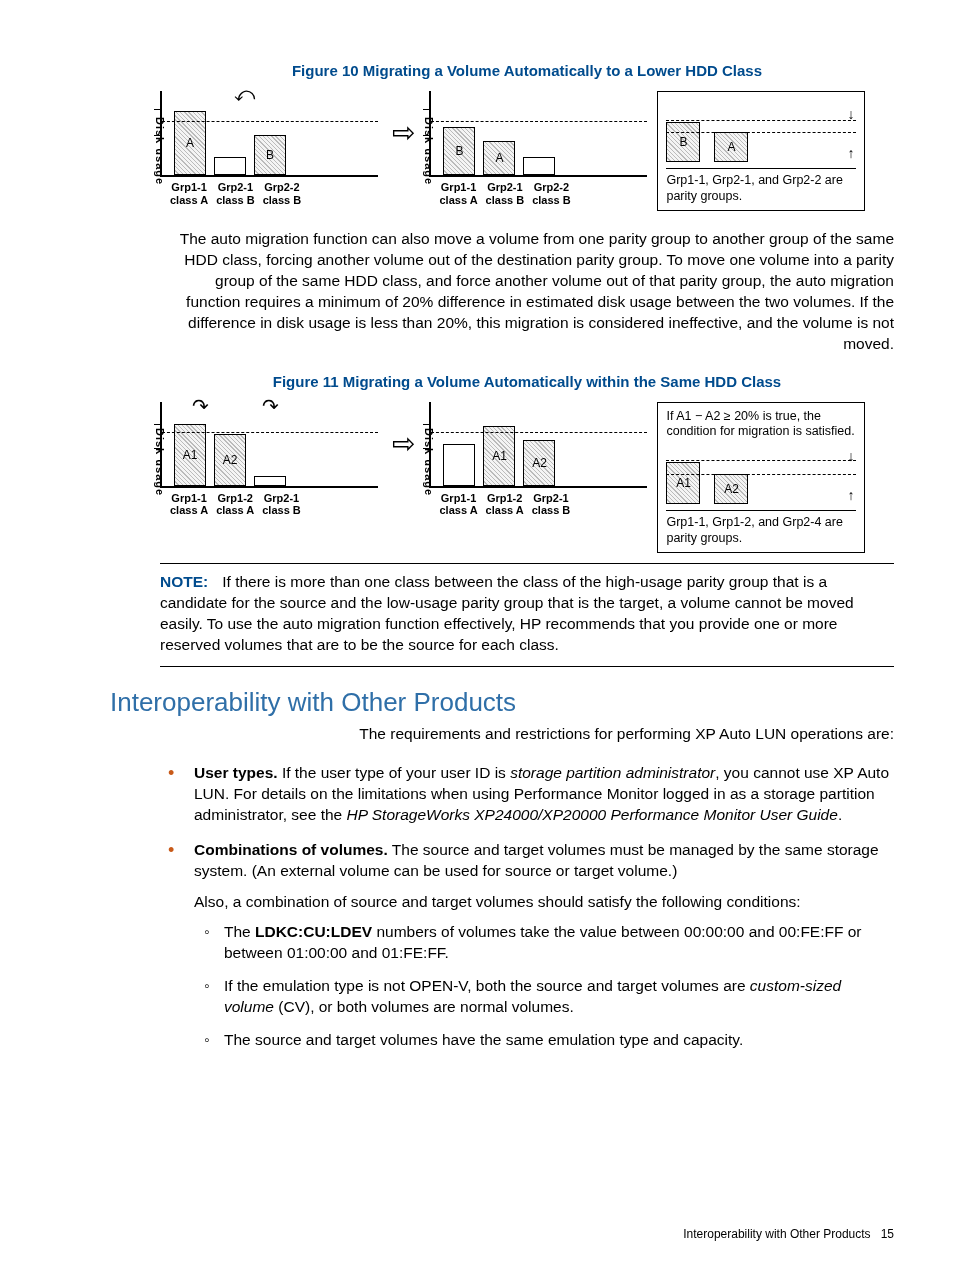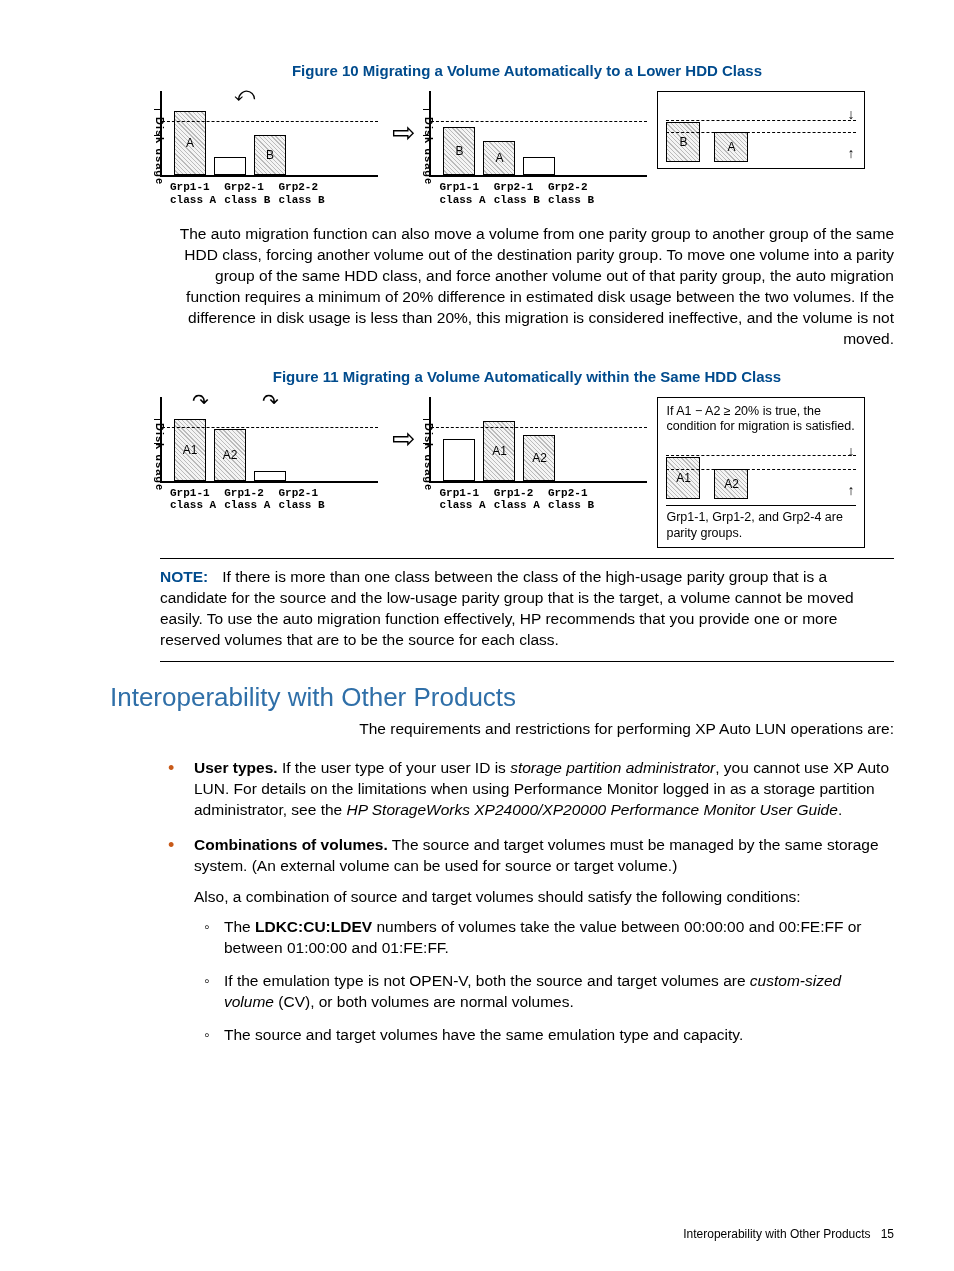--- a/index.html
+++ b/index.html
@@ -143,25 +143,25 @@
     box-sizing: border-box;
   }
   .bar.plain { background: #fff; }
   .threshold {
     position: absolute;
     border-top: 1px dashed #000;
     left: 0;
     right: 0;
   }
   .bg-label {
+    text-align: center;
     font-size: 11px;
     font-weight: bold;
     line-height: 1.15;
     margin-top: 4px;
-    font-family: Liberation Mono, monospace;
   }
   .bar-caption {
     display: flex;
     gap: 8px;
     padding-left: 10px;
   }
   .arrow-right {
     font-size: 28px;
     line-height: 84px;
     padding: 0 4px;
@@ -256,20 +256,21 @@
 
     <div class="side-box">
       <div class="mini">
         <span class="arrw" style="top:0;">↓</span>
         <span class="arrw" style="bottom:0;">↑</span>
         <div class="thr" style="top:14px;"></div>
         <div class="thr" style="top:26px;"></div>
         <div class="bar" style="height: 40px;">B</div>
         <div class="bar" style="height: 30px;">A</div>
       </div>
+      <div class="note2">Grp1-1, Grp2-1, and Grp2-2 are parity groups.</div>
     </div>
   </div>
 
   <div class="body-text">The auto migration function can also move a volume from one parity group to another group of the same HDD class, forcing another volume out of the destination parity group. To move one volume into a parity group of the same HDD class, and force another volume out of that parity group, the auto migration function requires a minimum of 20% difference in estimated disk usage between the two volumes. If the difference in disk usage is less than 20%, this migration is considered ineffective, and the volume is not moved.</div>
 
   <div class="fig-caption">Figure 11 Migrating a Volume Automatically within the Same HDD Class</div>
 
   <div class="figure">
     <div class="chart-col">
       <div class="axis-label">Disk usage</div>

